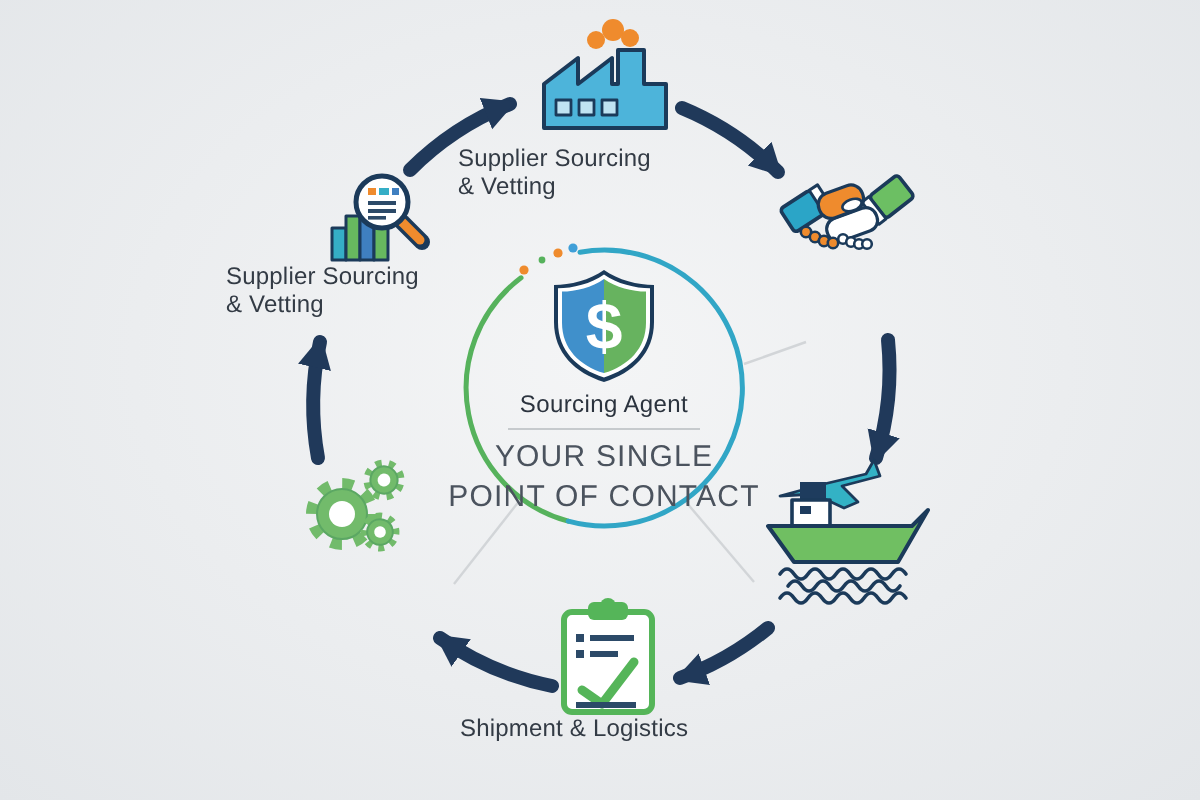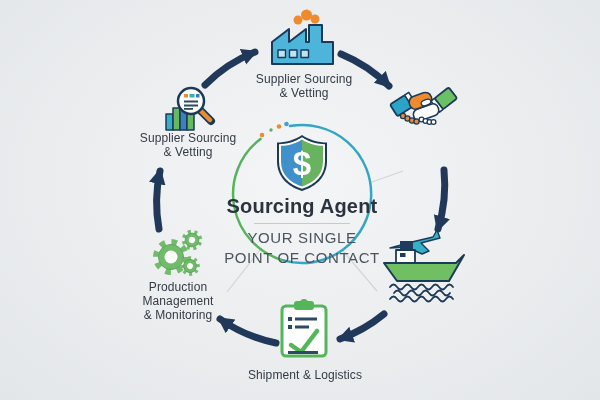--- a/index.html
+++ b/index.html
@@ -6,34 +6,34 @@
   .stage{
     position:relative;
     width:600px;height:400px;
     overflow:hidden;
     font-family:"Liberation Sans", sans-serif;
     background:radial-gradient(ellipse at 50% 45%, #f4f5f6 0%, #ebedef 55%, #e3e6e9 100%);
   }
   .stage svg{position:absolute;left:0;top:0;}
   .node-label{
     position:absolute;
-    text-align:center;
+    text-align:left;
     font-size:12px;
     line-height:1.17;
     color:#333b45;
     white-space:pre-line;
     letter-spacing:.1px;
   }
   .center-text{
     position:absolute;
     left:212px;top:195px;width:180px;
     text-align:center;
   }
   .center-title{
-    font-size:20px;font-weight:bold;color:#2b333e;letter-spacing:.2px;
+    font-size:12px;font-weight:normal;color:#2b333e;letter-spacing:.2px;
   }
   .center-divider{
     width:96px;height:1px;background:#c6cacd;margin:5px auto 4px auto;
   }
   .center-subtitle{
     font-size:15px;line-height:1.3;color:#4b535e;letter-spacing:.6px;
     white-space:pre-line;
   }
   .arrow{stroke:#20395a;stroke-width:7;fill:none;stroke-linecap:round;}
   .spoke{stroke:#d2d5d8;stroke-width:1.2;}
@@ -188,25 +188,22 @@
   </svg>
 
   <div class="node-label" style="left:113px;top:131px;width:150px;">Supplier Sourcing
 &amp; Vetting</div>
 
   <div class="node-label" style="left:229px;top:72px;width:150px;">Supplier Sourcing
 &amp; Vetting</div>
 
 
 
-  <div class="node-label" style="left:230px;top:368px;width:150px;">Shipment &amp; Logistics</div>
-
-  <div class="node-label" style="left:121px;top:280px;width:114px;">Production
-Management
-&amp; Monitoring</div>
+  <div class="node-label" style="left:230px;top:357px;width:150px;">Shipment &amp; Logistics</div>
+
 
   <div class="center-text">
     <div class="center-title">Sourcing Agent</div>
     <div class="center-divider"></div>
     <div class="center-subtitle">YOUR SINGLE
 POINT OF CONTACT</div>
   </div>
 
 </div>
 

